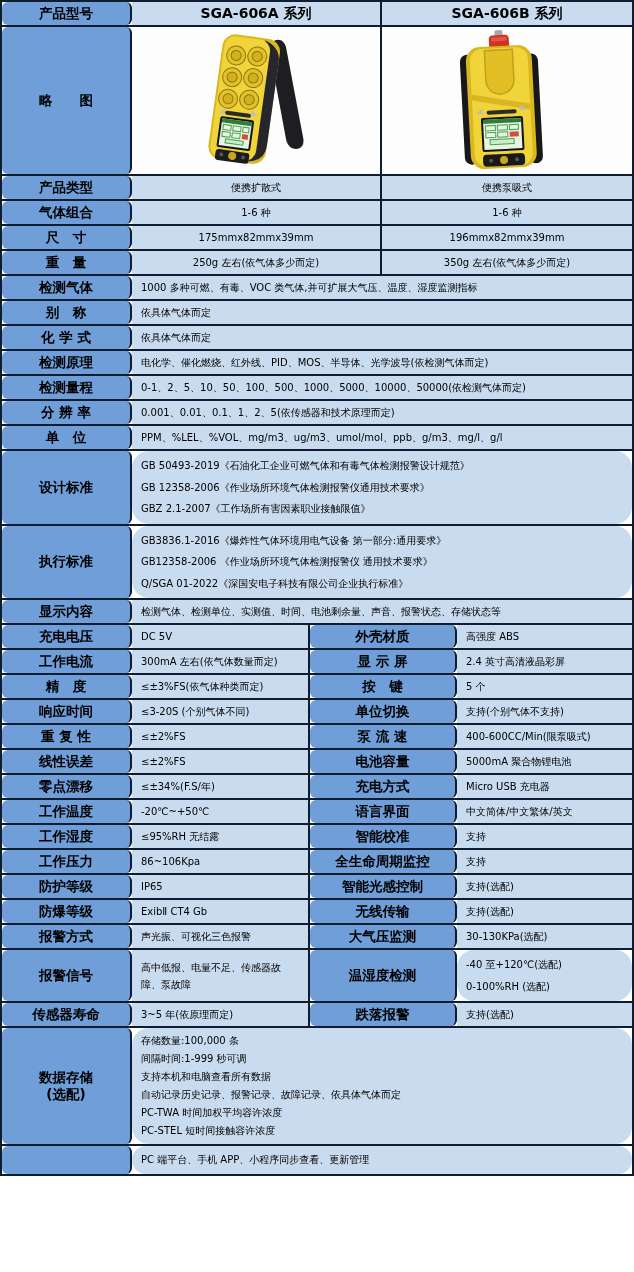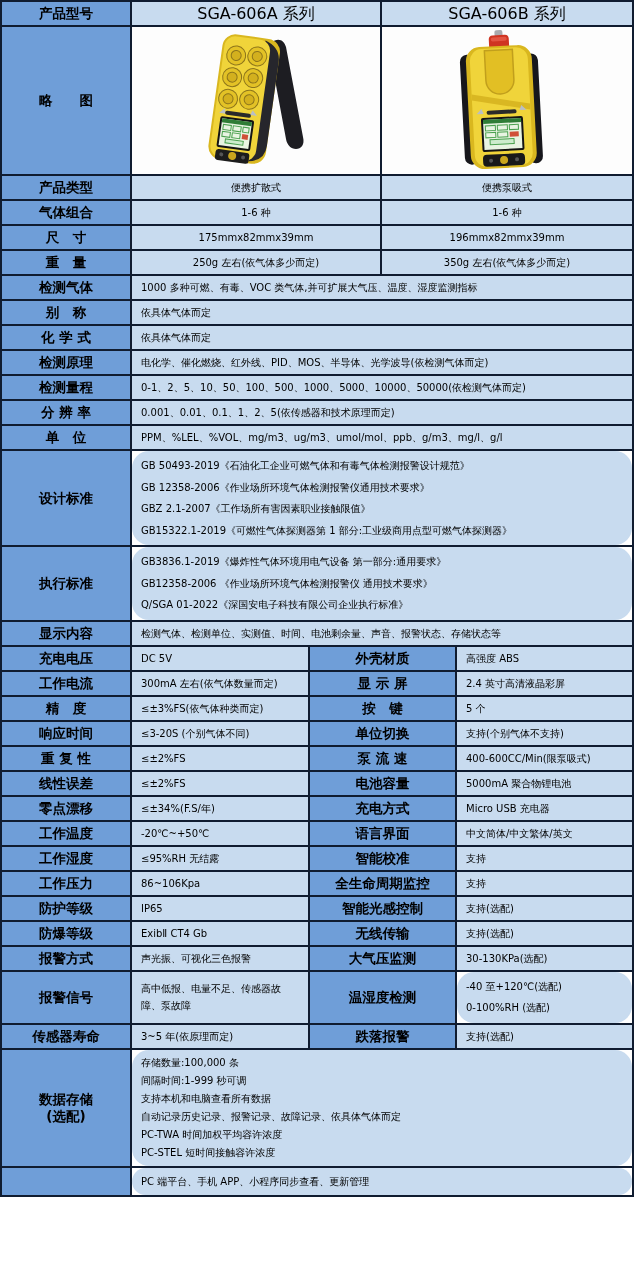--- a/index.html
+++ b/index.html
@@ -3,24 +3,24 @@
 <meta charset="utf-8">
 <style>
   html,body{margin:0;padding:0;background:#fff;}
   body{width:634px;font-family:"DejaVu Sans","Liberation Sans",sans-serif;color:#000;}
   .tbl{width:634px;border:2px solid #101c30;border-bottom:none;box-sizing:border-box;}
   .row{display:flex;border-bottom:2px solid #101c30;}
   .cell{box-sizing:border-box;border-right:2px solid #101c30;overflow:hidden;}
   .cell:last-child{border-right:none;}
   .lab{width:130px;flex:0 0 130px;background:#6f9ed8;font-weight:bold;font-size:13.5px;
        display:flex;flex-direction:column;align-items:center;justify-content:center;
-       text-align:center;padding:2px 3px;line-height:17px;}
+       text-align:center;padding:2px 3px;line-height:17px;border-radius:6px;}
   .val{background:#c8dbef;font-size:10px;display:flex;align-items:center;padding:1px 9px;line-height:17px;}
   .center{justify-content:center;text-align:center;padding:1px 4px;}
-  .bold{font-weight:normal;font-size:16px;}
+  .bold{font-weight:bold;font-size:14px;}
   .row-s{min-height:23px;}
   .w-a{width:250px;flex:0 0 250px;}
   .w-b{flex:1;}
   .w-full{flex:1;}
   .w-v1{width:178px;flex:0 0 178px;}
   .lab2{width:147px;flex:0 0 147px;}
   .w-v2{flex:1;}
   .multi{flex-direction:column;align-items:flex-start;justify-content:center;padding:4px 9px;border-radius:17px;}
   .line{line-height:21.5px;}
   .line-sm{line-height:18px;}
@@ -169,28 +169,27 @@
     <div class="cell lab">单　位</div>
     <div class="cell val w-full">PPM、%LEL、%VOL、mg/m3、ug/m3、umol/mol、ppb、g/m3、mg/l、g/l</div>
   </div>
 
   <div class="row">
     <div class="cell lab">设计标准</div>
     <div class="cell val w-full multi">
       <div class="line">GB 50493-2019《石油化工企业可燃气体和有毒气体检测报警设计规范》</div>
       <div class="line">GB 12358-2006《作业场所环境气体检测报警仪通用技术要求》</div>
       <div class="line">GBZ 2.1-2007《工作场所有害因素职业接触限值》</div>
-      <div class="line">GB15322.1-2019《可燃性气体探测器第 1 部分:工业级商用点型可燃气体探测器》</div>
     </div>
   </div>
 
   <div class="row">
     <div class="cell lab">执行标准</div>
     <div class="cell val w-full multi">
-      <div class="line">GB3836.1-2019《爆炸性气体环境用电气设备 第一部分:通用要求》</div>
+      <div class="line">GB3836.1-2016《爆炸性气体环境用电气设备 第一部分:通用要求》</div>
       <div class="line">GB12358-2006 《作业场所环境气体检测报警仪 通用技术要求》</div>
       <div class="line">Q/SGA 01-2022《深国安电子科技有限公司企业执行标准》</div>
     </div>
   </div>
 
   <div class="row row-s">
     <div class="cell lab">显示内容</div>
     <div class="cell val w-full">检测气体、检测单位、实测值、时间、电池剩余量、声音、报警状态、存储状态等</div>
   </div>
 

